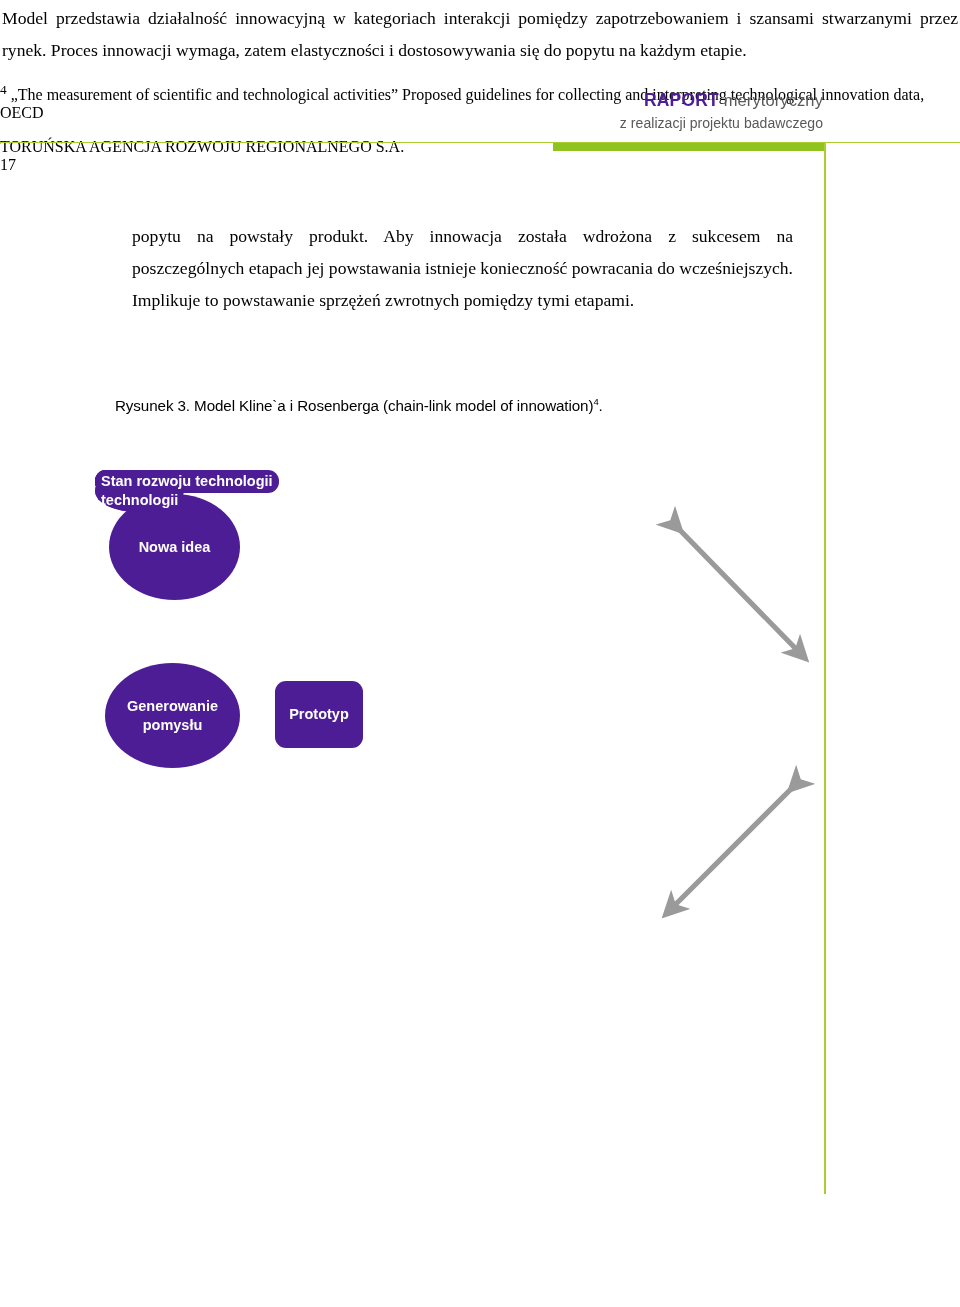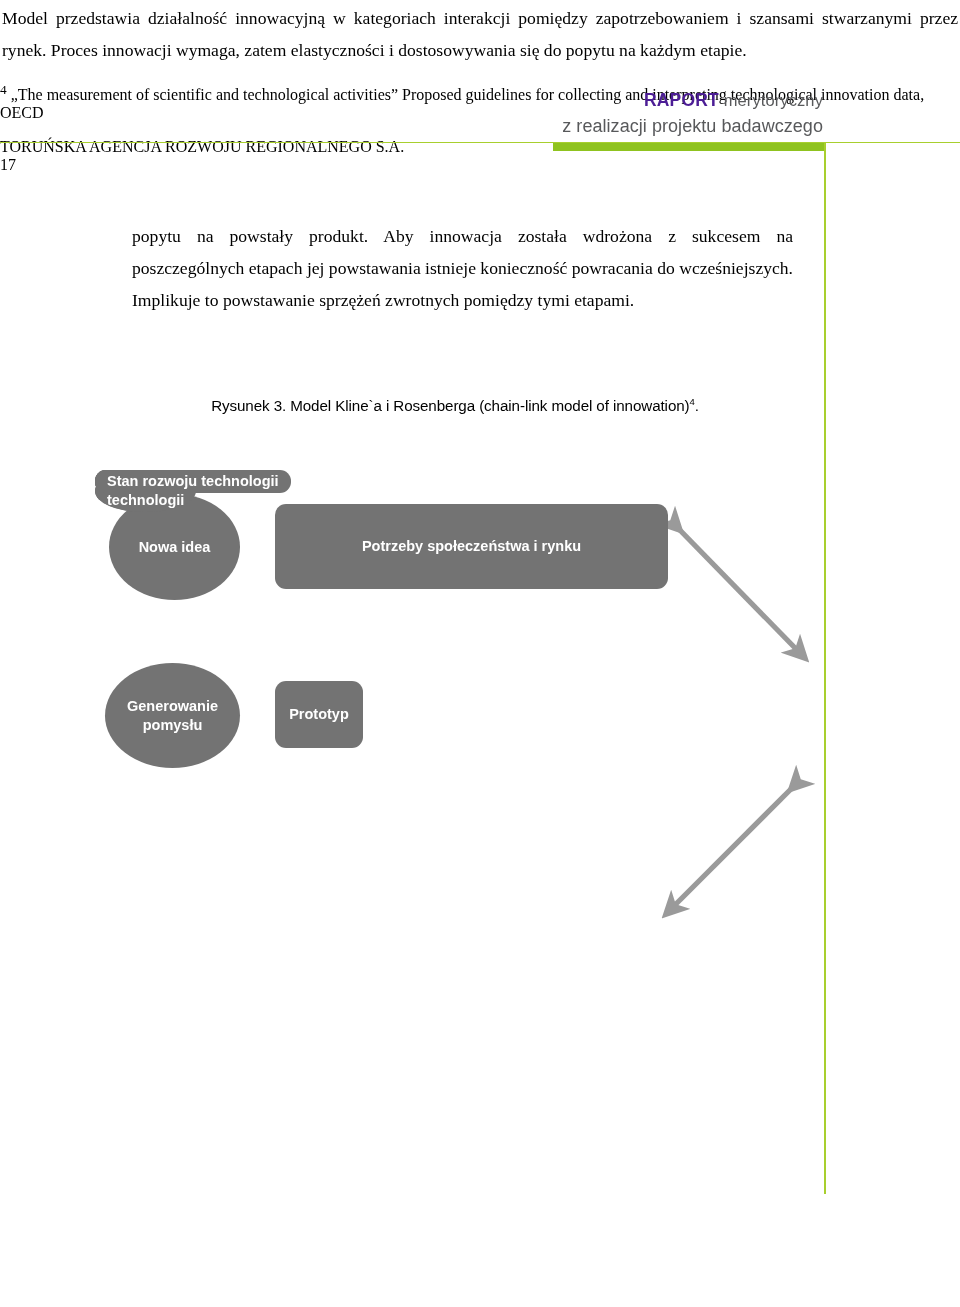--- a/index.html
+++ b/index.html
@@ -24,21 +24,21 @@
   .header-titles {
     position: absolute;
     right: 137px; top: 88px;
     text-align: right;
     line-height: 1.38;
     color: #58595b;
     font-family: "Liberation Sans", sans-serif;
   }
   .header-line1 { font-size: 16.5px; letter-spacing: .1px; }
   .header-line1 .bold { font-weight: bold; font-size: 17.5px; color: #4c1d95; letter-spacing: .2px; }
-  .header-line2 { font-size: 18px; letter-spacing: .05px; margin-top: 2px; }
+  .header-line2 { font-size: 14px; letter-spacing: .05px; margin-top: 2px; }
 
   .header-rule-thin {
     position: absolute;
     left: 0; top: 142px;
     width: 960px; height: 1px;
     background: #a8cf2e;
   }
   .header-rule-thick {
     position: absolute;
     left: 553px; top: 143px;
@@ -69,43 +69,42 @@
 
   .figure-caption {
     margin: 0;
     position: absolute;
     left: 115px; top: 396px;
     width: 680px;
     font-family: "Liberation Sans", sans-serif;
     font-size: 15.2px;
     color: #000;
     letter-spacing: -0.1px;
-    text-align: center;
   }
   .figure-caption sup { font-size: 9.5px; vertical-align: super; }
 
   
   .diagram {
     position: absolute;
     left: 95px; top: 470px;
     width: 760px; height: 500px;
   }
   .node {
     position: absolute;
     display: flex;
     align-items: center;
     justify-content: center;
     text-align: center;
-    background: #737373;
+    background: #4c1d95;
     color: #ffffff;
     font-family: "Liberation Sans", sans-serif;
     font-weight: bold;
     font-size: 14.5px;
     line-height: 1.3;
-    padding: 2px 12px;
+    padding: 2px 6px;
   }
   .node.rounded { border-radius: 11px; }
   .node.ellipse { border-radius: 50%; }
   .node.light { font-weight: normal; }
 
   
   .n-nowa-idea      { left: 14px;  top: 24px;  width: 131px; height: 106px; text-align: right; }
   .n-potrzeby       { left: 180px; top: 34px;  width: 393px; height: 85px;  }
   
   .n-generowanie    { left: 10px;  top: 193px; width: 135px; height: 105px; }
@@ -247,23 +246,20 @@
 </div>
 
 <div class="figure-caption"><span>Rysunek 3. Model Kline`a i Rosenberga (chain-link model of innowation)</span><sup>4</sup><span>.</span></div>
 
 <div class="diagram">
 
   
   <div class="node ellipse n-nowa-idea">
     <span>Nowa idea</span>
   </div>
-  <div class="node rounded n-potrzeby">
-    <span>Potrzeby społeczeństwa i rynku</span>
-  </div>
 
   
   <div class="node rounded n-prototyp">
     <span>Prototyp</span>
   </div>
   <div class="node ellipse n-generowanie">
     <span><span>Generowanie</span><br><span>pomysłu</span></span>
   </div>
   <div class="node rounded n-projektowanie">
     <span>Projektowanie</span>

